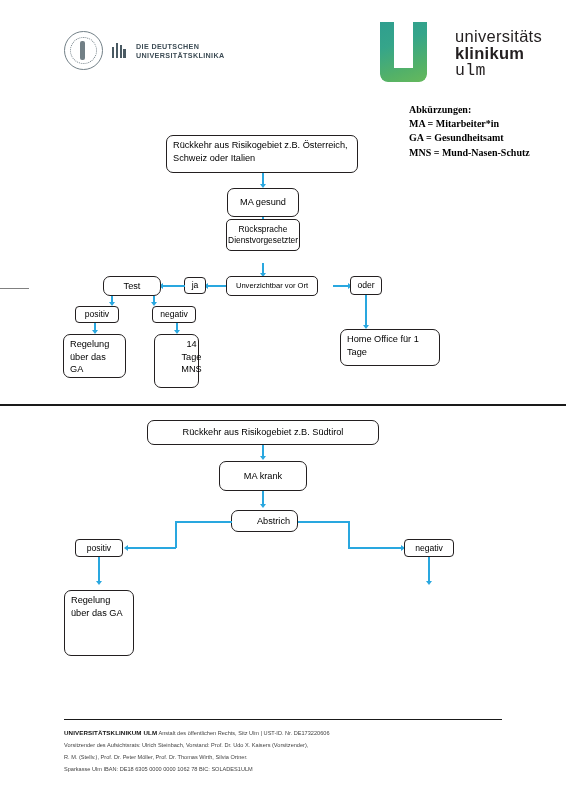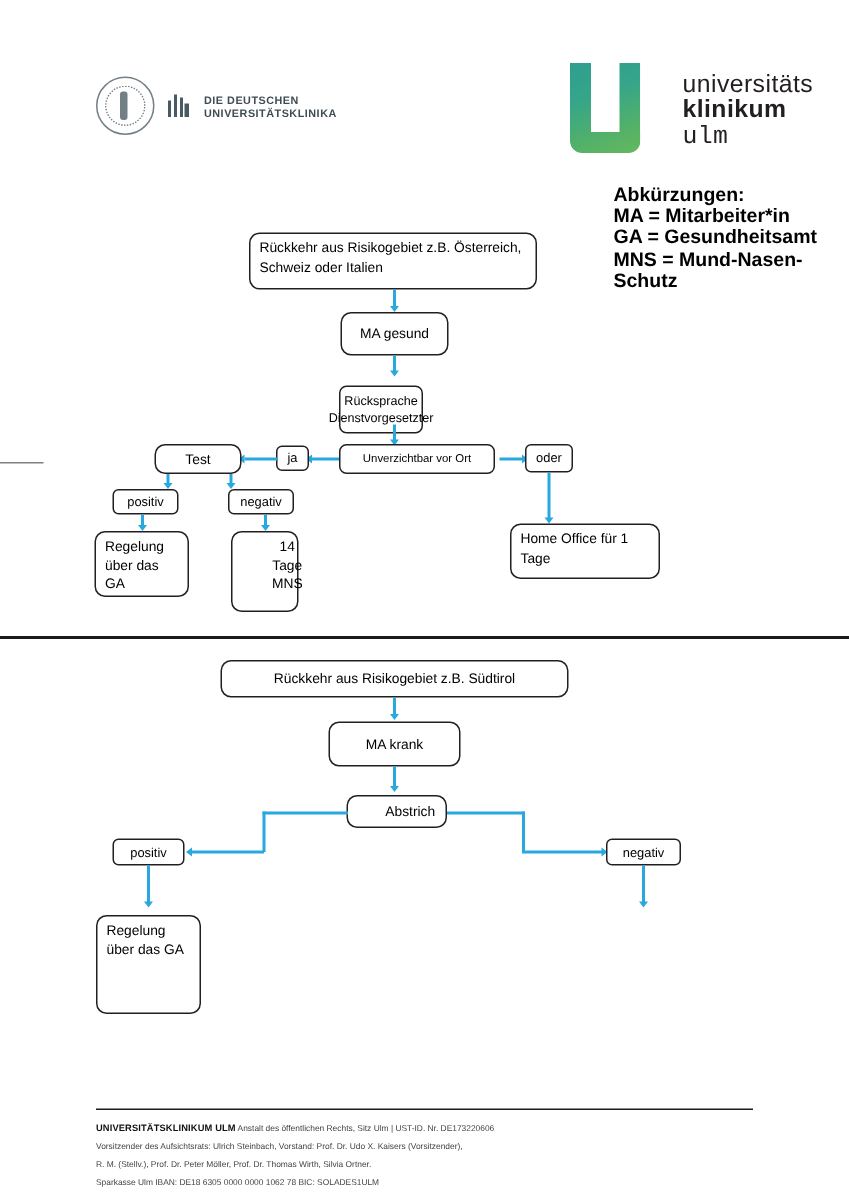--- a/index.html
+++ b/index.html
@@ -1,21 +1,21 @@
 <!DOCTYPE html>
 <html><head>
 <meta charset="utf-8">
 <style>
   html,body{margin:0;padding:0;background:#ffffff;}
   body{
     width:566px;height:800px;position:relative;overflow:hidden;
     font-family:"Liberation Sans","DejaVu Sans",sans-serif;
     color:#000;
   }
-  .page{position:absolute;inset:0;margin-top:20px;}
+  .page{position:absolute;inset:0;}
 
   
   .logo-duk{position:absolute;left:64px;top:31px;display:flex;align-items:center;gap:9px;}
   .duk-seal{width:37px;height:37px;border-radius:50%;border:1px solid #5a6a72;position:relative;opacity:.85;}
   .duk-seal::before{content:"";position:absolute;left:5px;top:5px;right:5px;bottom:5px;border-radius:50%;border:1px dotted #5a6a72;}
   .duk-seal::after{content:"";position:absolute;left:15px;top:9px;width:5px;height:19px;background:#5a6a72;border-radius:2px;}
   .duk-bars{width:15px;height:15px;display:flex;gap:1.4px;align-items:flex-end;}
   .duk-bars i{display:block;width:2.4px;background:#4a5a63;}
   .duk-bars i:nth-child(1){height:11px}
   .duk-bars i:nth-child(2){height:15px}
@@ -38,21 +38,21 @@
       linear-gradient(#000 0 0) 0 46px/47px 14px no-repeat;
     border-bottom-left-radius:8px;border-bottom-right-radius:8px;
   }
   .uk-words{padding-top:6px;}
   .uk-words div{font-size:16.5px;line-height:17px;letter-spacing:.3px;color:#231f20;}
   .uk-words .w1{font-weight:normal;}
   .uk-words .w2{font-weight:bold;}
   .uk-words .w3{font-weight:normal;font-family:Liberation Mono, monospace;}
 
   
-  .legend{position:absolute;left:409px;top:103px;font-size:13px;line-height:14.2px;font-weight:bold;}
+  .legend{position:absolute;left:409px;top:103px;font-size:10px;line-height:14.2px;font-weight:bold;font-family:Liberation Serif, serif;}
   .legend .ttl{font-weight:bold;}
 
   
   .rule-left{position:absolute;left:0;top:288px;width:29px;height:0;border-top:1.6px solid #808080;}
   .rule-mid{position:absolute;left:0;top:404px;width:566px;height:0;border-top:2.2px solid #1a1a1a;}
   .rule-foot{position:absolute;left:64px;top:719px;width:438px;height:0;border-top:1.6px solid #1a1a1a;}
 
   
   .box{
     position:absolute;box-sizing:border-box;
@@ -116,26 +116,26 @@
   <div class="box lft top" style="left:166px;top:135px;width:192px;height:38px;">Rückkehr aus Risikogebiet z.B. Österreich, Schweiz oder Italien</div>
 
   <div class="vline" style="left:262px;top:173px;height:12px;"></div>
   <div class="head-d" style="left:259.5px;top:184px;"></div>
 
   <div class="box ctr" style="left:227px;top:188px;width:72px;height:29px;">MA gesund</div>
 
   <div class="vline" style="left:262px;top:217px;height:11px;"></div>
   <div class="head-d" style="left:259.5px;top:227px;"></div>
 
-  <div class="box ctr small" style="left:226px;top:237px;width:56px;height:32px;line-height:11.5px;">Rücksprache Dienstvorgesetzter</div>
+  <div class="box ctr small" style="left:226px;top:219px;width:74px;height:32px;line-height:11.5px;">Rücksprache Dienstvorgesetzter</div>
 
   <div class="vline" style="left:262px;top:263px;height:11px;"></div>
   <div class="head-d" style="left:259.5px;top:273px;"></div>
 
-  <div class="box ctr small" style="left:226px;top:276px;width:104px;height:20px;font-size:7.6px;text-align:right;">Unverzichtbar vor Ort</div>
+  <div class="box ctr small" style="left:226px;top:276px;width:92px;height:20px;font-size:7.6px;text-align:right;">Unverzichtbar vor Ort</div>
 
   <div class="hline" style="left:208px;top:285px;width:18px;"></div>
   <div class="head-l" style="left:204px;top:282.5px;"></div>
 
   <div class="box ctr tiny" style="left:184px;top:277px;width:22px;height:17px;">ja</div>
 
   <div class="hline" style="left:163px;top:285px;width:22px;"></div>
   <div class="head-l" style="left:159px;top:282.5px;"></div>
 
   <div class="box ctr" style="left:103px;top:276px;width:58px;height:20px;">Test</div>

